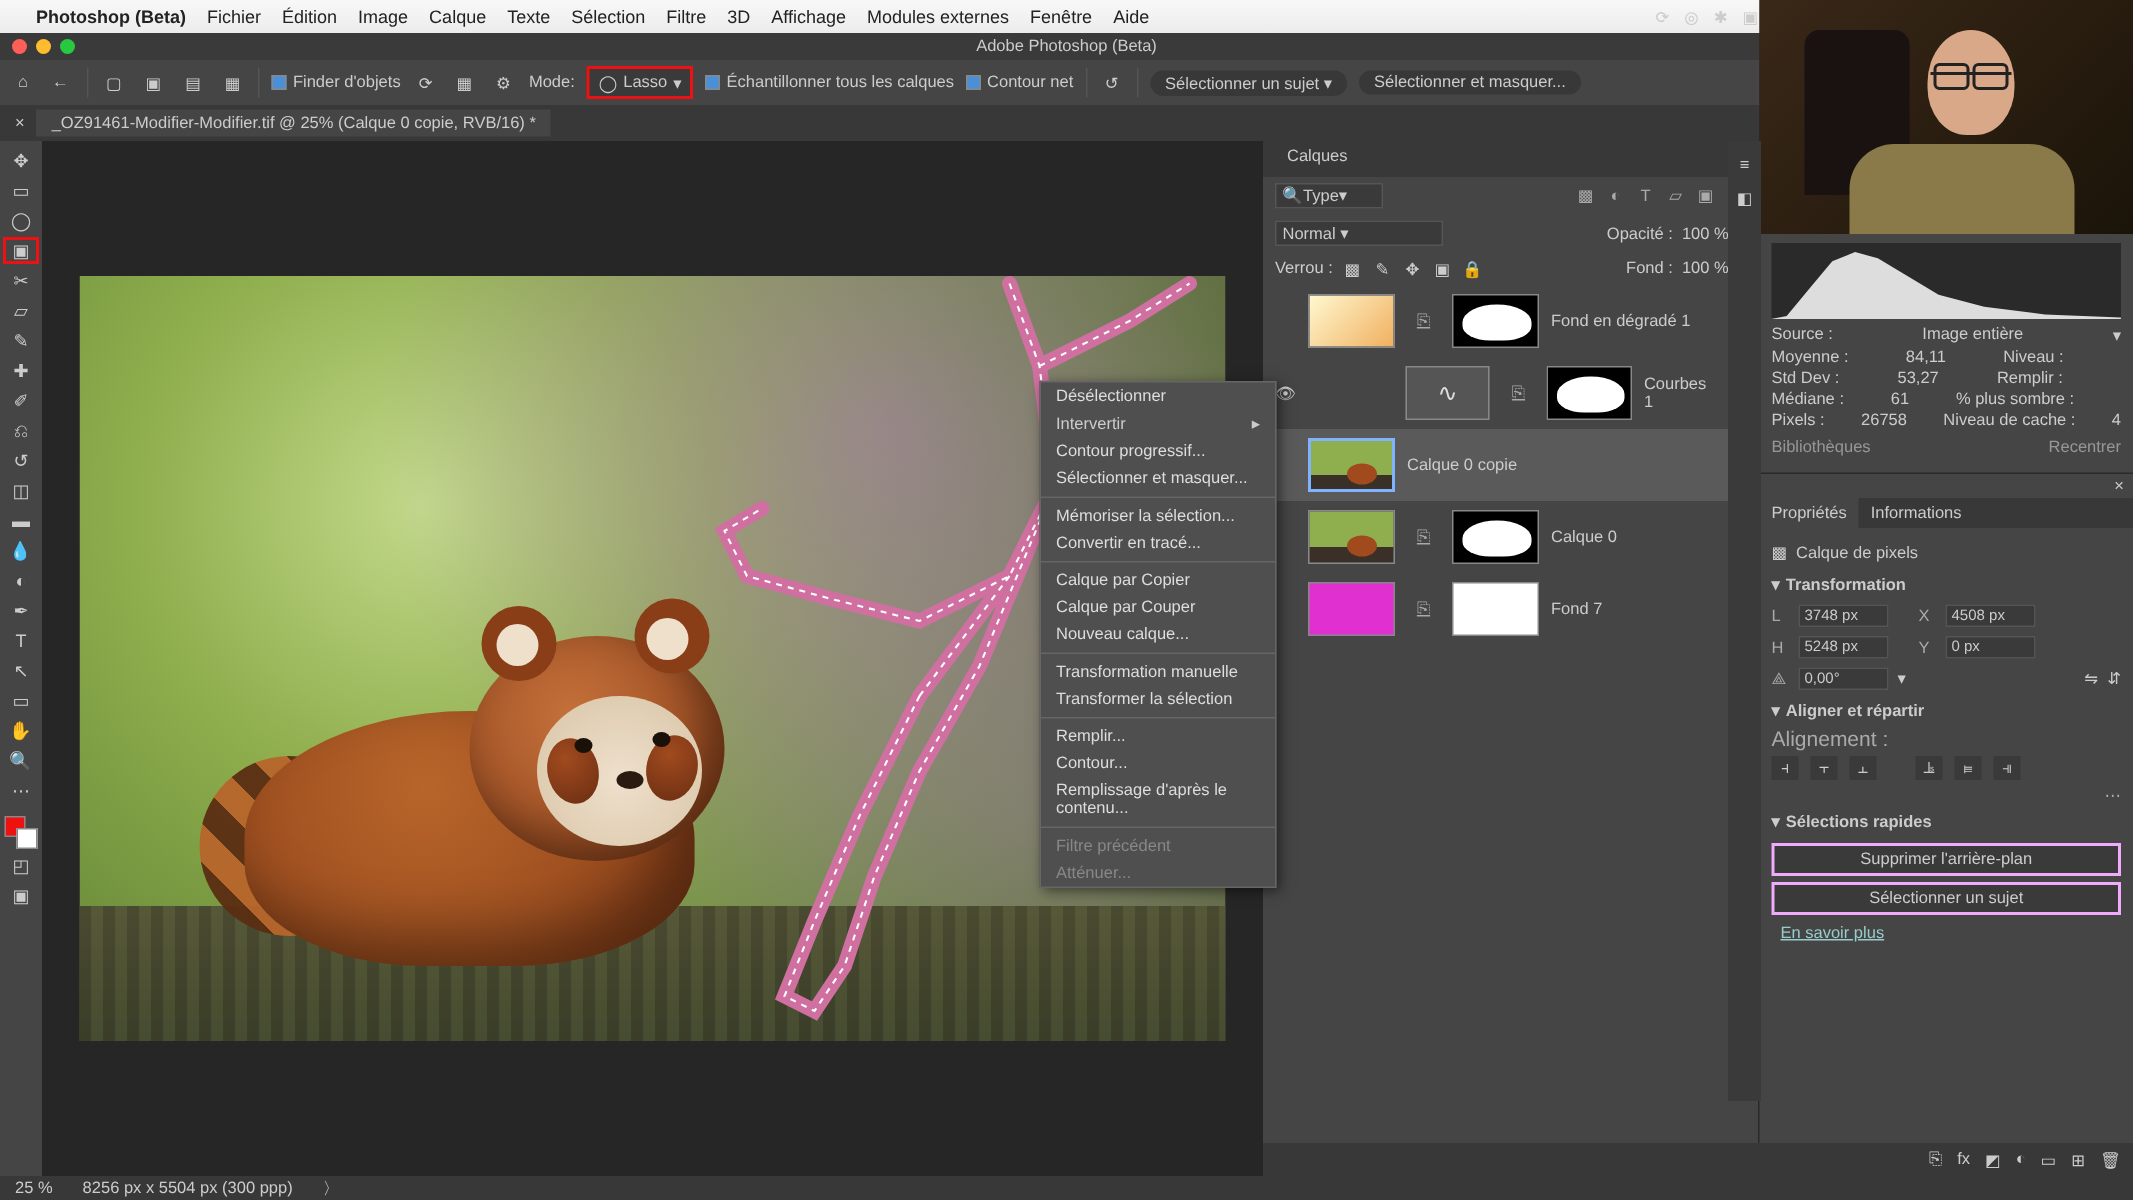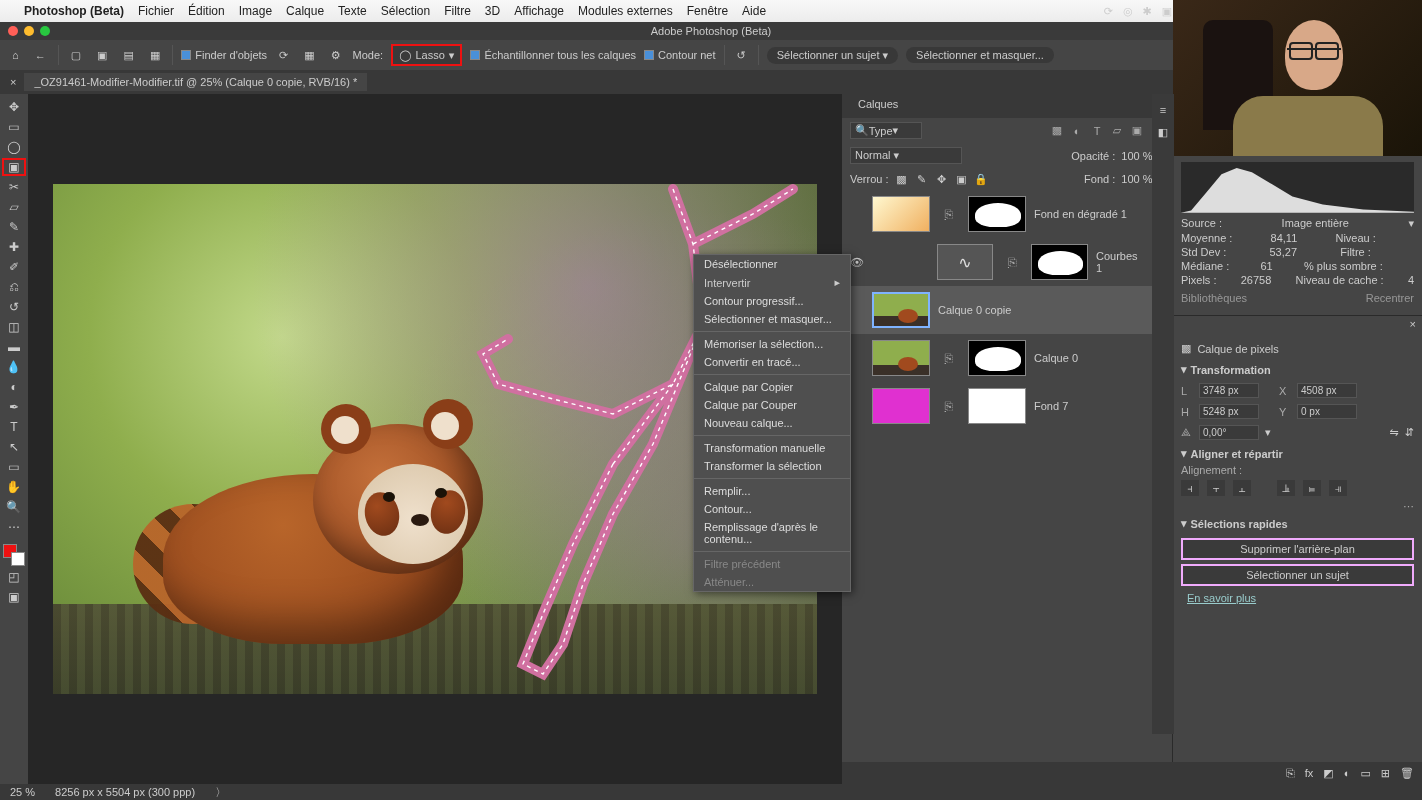--- a/index.html
+++ b/index.html
@@ -384,21 +384,21 @@
           </div>
         <div class="histrow">
             <span>Moyenne :</span>
             <span>84,11</span>
             <span>Niveau :</span>
             <span></span>
           </div>
         <div class="histrow">
             <span>Std Dev :</span>
             <span>53,27</span>
-            <span>Filtre :</span>
+            <span>Remplir :</span>
             <span></span>
           </div>
         <div class="histrow">
             <span>Médiane :</span>
             <span>61</span>
             <span>% plus sombre :</span>
             <span></span>
           </div>
         <div class="histrow">
             <span>Pixels :</span>
@@ -409,41 +409,45 @@
         <div class="histrow" style="margin-top:4px;opacity:.6">
             <span>Bibliothèques</span>
             <span style="font-weight:400">Recentrer</span>
           </div>
       </div>
 
       <div class="propspanel">
         <div style="display:flex;justify-content:flex-end;padding:2px 6px">
             <span>×</span>
           </div>
+        <div class="tabs">
+          <div class="t act">Propriétés</div>
+          <div class="t">Informations</div>
+        </div>
         <div class="body">
           <div style="display:flex;align-items:center;gap:6px;padding:4px 0">
               <span>▩</span>
               <span>Calque de pixels</span>
             </div>
           <div class="section-h">▾ <span>Transformation</span></div>
           <div class="proprow">
               <span class="lab">L</span>
               <input value="3748 px" style="">
               <span class="lab" style="margin-left:14px">X</span>
               <input value="4508 px" style="">
             </div>
           <div class="proprow">
               <span class="lab">H</span>
               <input value="5248 px" style="">
               <span class="lab" style="margin-left:14px">Y</span>
               <input value="0 px" style="">
             </div>
           <div class="proprow"><span class="lab">⟁</span><input value="0,00°" style=""> ▾ <span style="margin-left:auto">⇋</span> <span>⇵</span></div>
           <div class="section-h">▾ <span>Aligner et répartir</span></div>
-          <div style="font-size:11px;color:#aaa">Alignement :</div>
+          <div style="font-size:14px;color:#aaa">Alignement :</div>
           <div class="alignrow">
             <div class="ic">⫞</div>
             <div class="ic">⫟</div>
             <div class="ic">⫠</div>
             <div style="width:10px"></div>
             <div class="ic">⫡</div>
             <div class="ic">⫢</div>
             <div class="ic">⫣</div>
           </div>
           <div style="text-align:right;color:#aaa">⋯</div>

